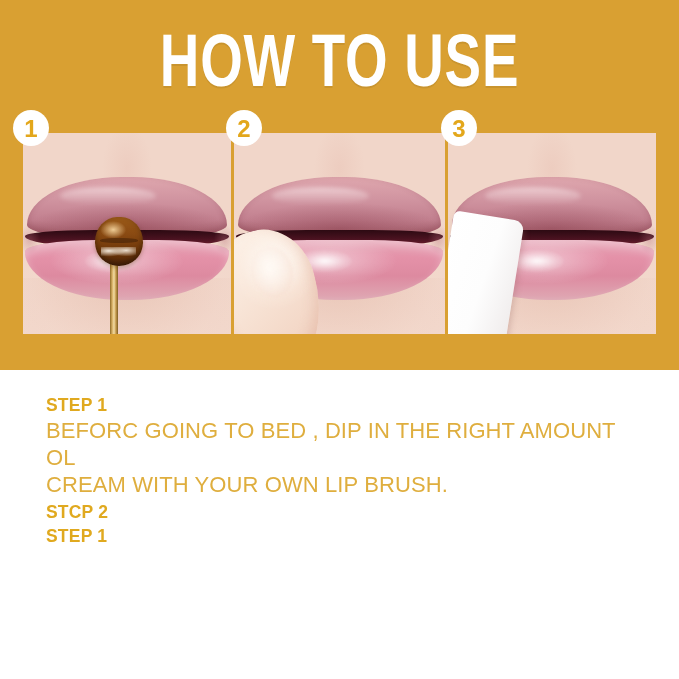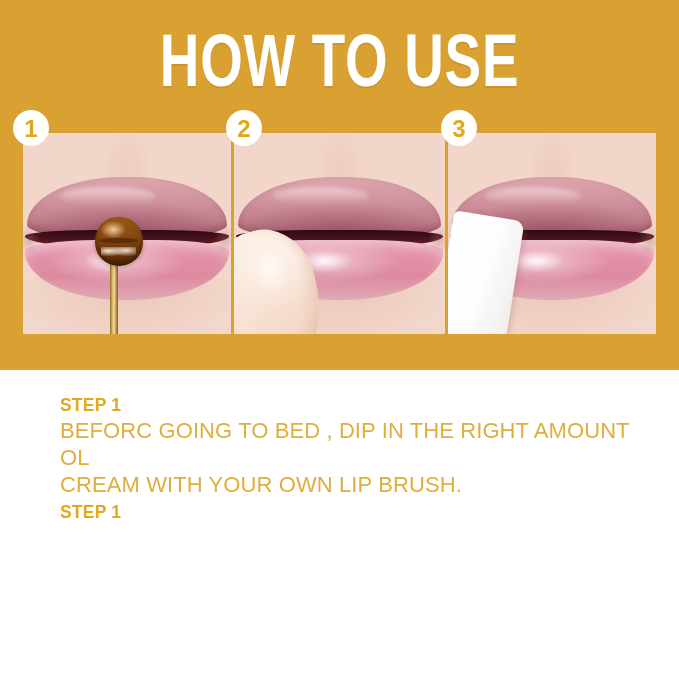--- a/index.html
+++ b/index.html
@@ -241,21 +241,21 @@
     height: 76%;
     transform: rotate(9deg);
     border-radius: 6px 10px 14px 8px;
     background: linear-gradient(100deg, #ffffff 0%, #fdfdfd 52%, #eeeaea 100%);
     box-shadow: 2px 2px 6px rgba(140,95,90,0.28);
   }
 
   
   .steps {
     position: absolute;
-    left: 60px;
+    left: 46px;
     top: 393px;
     width: 600px;
   }
   .step-heading {
     color: #E0A91F;
     font-weight: bold;
     font-size: 17.5px;
     line-height: 24px;
     letter-spacing: 0.2px;
     margin: 0;
@@ -343,19 +343,20 @@
     <text id="badge-text-3" x="459" y="128" text-anchor="middle" dominant-baseline="central" font-family="Liberation Sans, sans-serif" font-size="24" font-weight="bold" fill="#E3A71B">3</text>
   </svg>
 
   <div class="steps">
     <div>
       <p class="step-heading">STEP 1</p>
       <p class="step-body">BEFORC GOING TO BED , DIP IN THE RIGHT AMOUNT OL
 CREAM WITH YOUR OWN LIP BRUSH.</p>
     </div>
     <div>
+      <p class="step-heading">STCP 2</p>
     </div>
     <div>
       <p class="step-heading">STEP 1</p>
     </div>
   </div>
 
 </div>
 
 </body></html>

